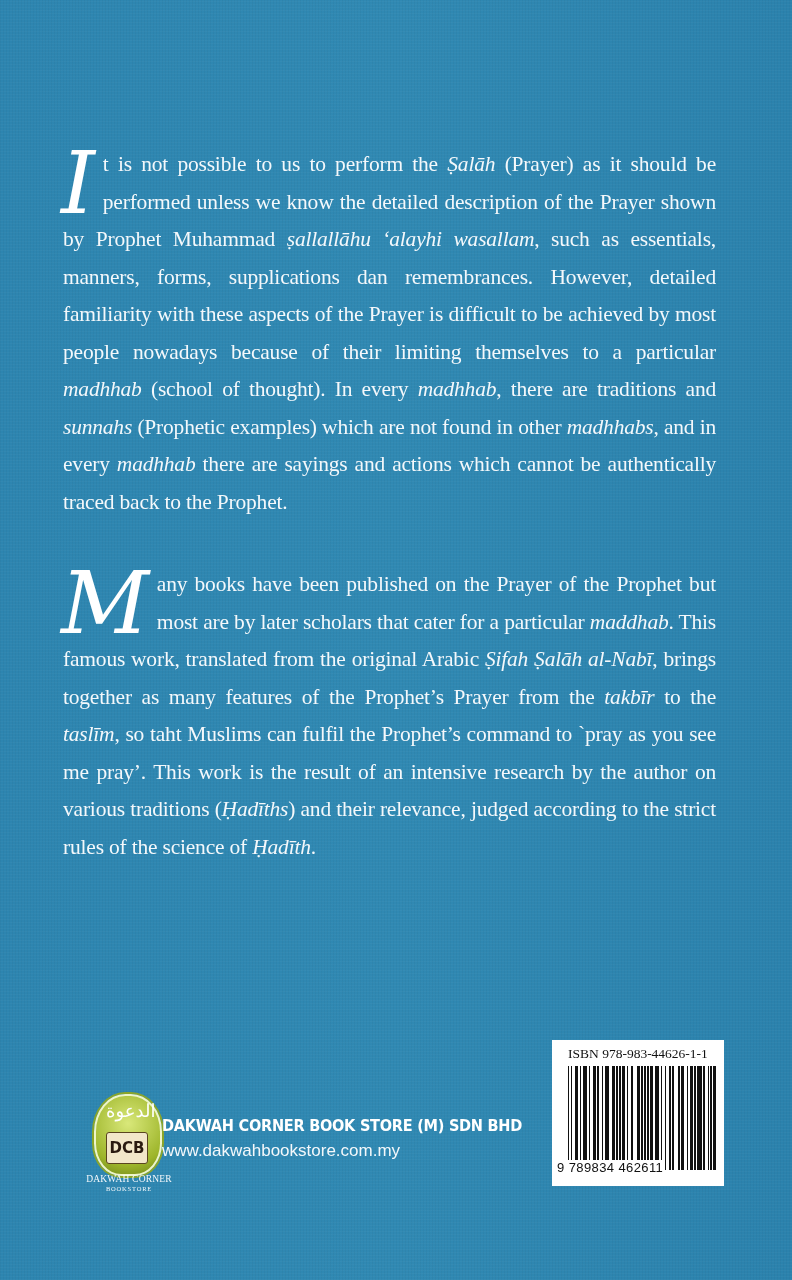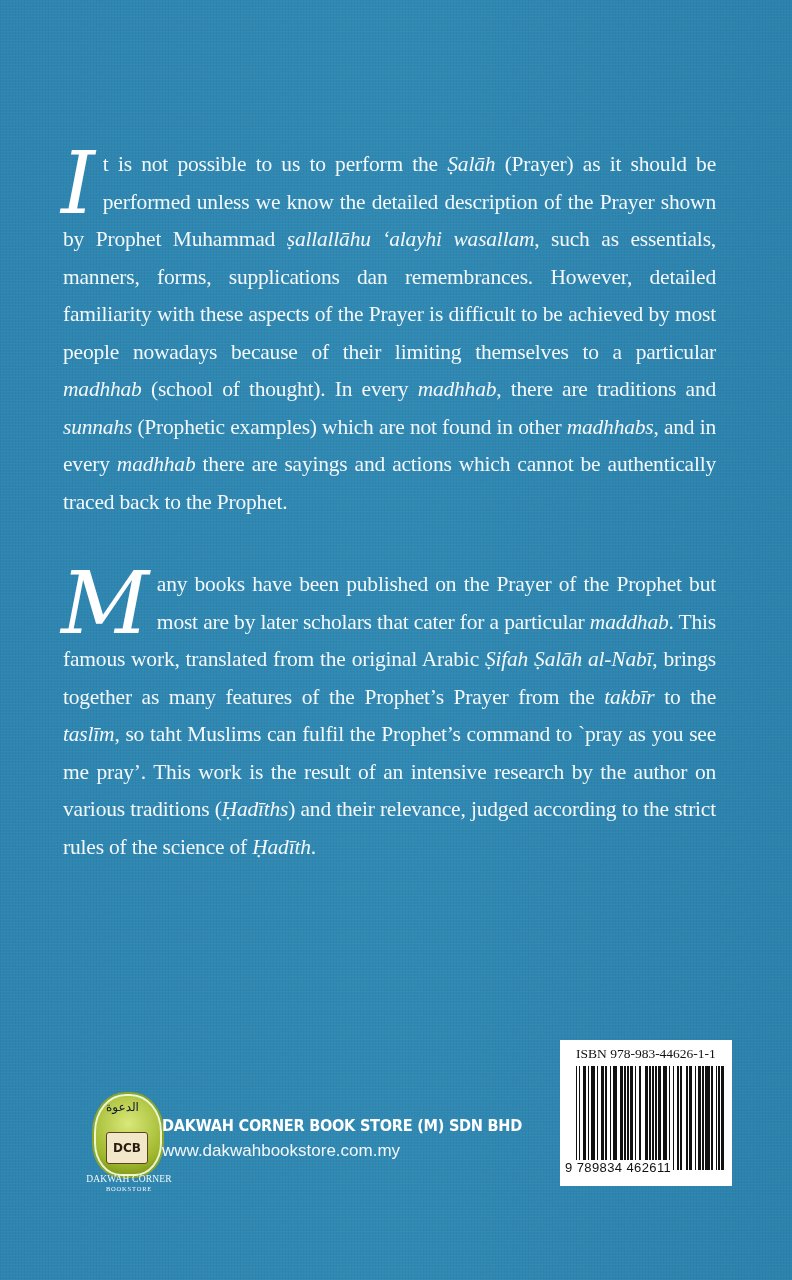--- a/index.html
+++ b/index.html
@@ -41,26 +41,26 @@
     }
     .logo-badge {
       position: absolute; left: 6px; top: 2px; width: 64px; height: 78px;
       background: radial-gradient(circle at 50% 35%, #d9e87a, #9db52a 70%, #6e8418 100%);
       border-radius: 46% 46% 40% 40%;
       border: 2px solid #eef5c8;
       box-shadow: 0 0 0 2px #8aa52a;
     }
     .logo-calligraphy {
       position: absolute; left: 18px; top: 8px; width: 40px; height: 26px;
-      font-family: "DejaVu Serif", serif; font-size: 12px; color: #0f172a; 
+      font-family: "DejaVu Serif", serif; font-size: 18px; color: #ffffff; text-align: center;
     }
     .logo-mark {
       position: absolute; left: 18px; top: 40px; width: 40px; height: 30px;
       background: #f2e7c9; border: 1px solid #5a4520; border-radius: 3px;
-      font-family: "DejaVu Sans", sans-serif; font-weight: bold; font-size: 12px;
+      font-family: "DejaVu Sans", sans-serif; font-weight: bold; font-size: 15px;
       color: #2a1a10; text-align: center; line-height: 30px;
     }
     .logo-text {
       position: absolute; left: -6px; top: 82px; width: 94px;
       font-family: "Liberation Serif", serif; font-size: 9.5px; color: #f4f8fb;
       text-align: center; line-height: 10px; letter-spacing: 0.2px;
     }
     .logo-subtext { font-size: 6.5px; letter-spacing: 0.8px; }
     .company-name {
       position: absolute; left: 74px; top: 24px;
@@ -70,21 +70,20 @@
       transform: scaleX(0.88); transform-origin: left center;
     }
     .website {
       position: absolute; left: 74px; top: 49px;
       font-family: "Liberation Sans", "DejaVu Sans", sans-serif;
       font-size: 17px; color: #f4f8fb; white-space: nowrap;
     }
     .barcode-box {
       position: absolute; left: 552px; top: 1040px; width: 172px; height: 146px;
       background: #ffffff;
-      margin-left: 8px;
     }
     .isbn-label {
       position: absolute; left: 16px; top: 6px; width: 156px;
       font-family: "Liberation Serif", serif; font-size: 13.5px; color: #111;
       white-space: nowrap;
     }
     .bars {
       position: absolute; left: 16px; top: 26px; width: 150px; height: 104px;
       display: flex; align-items: stretch;
     }

